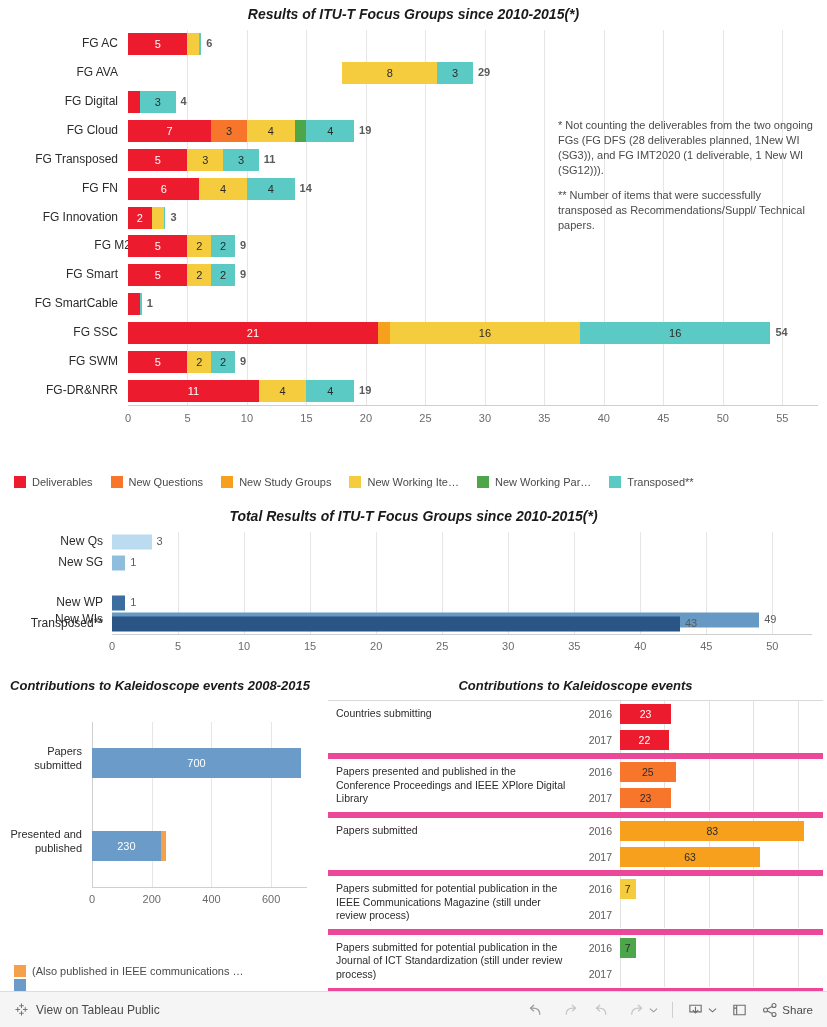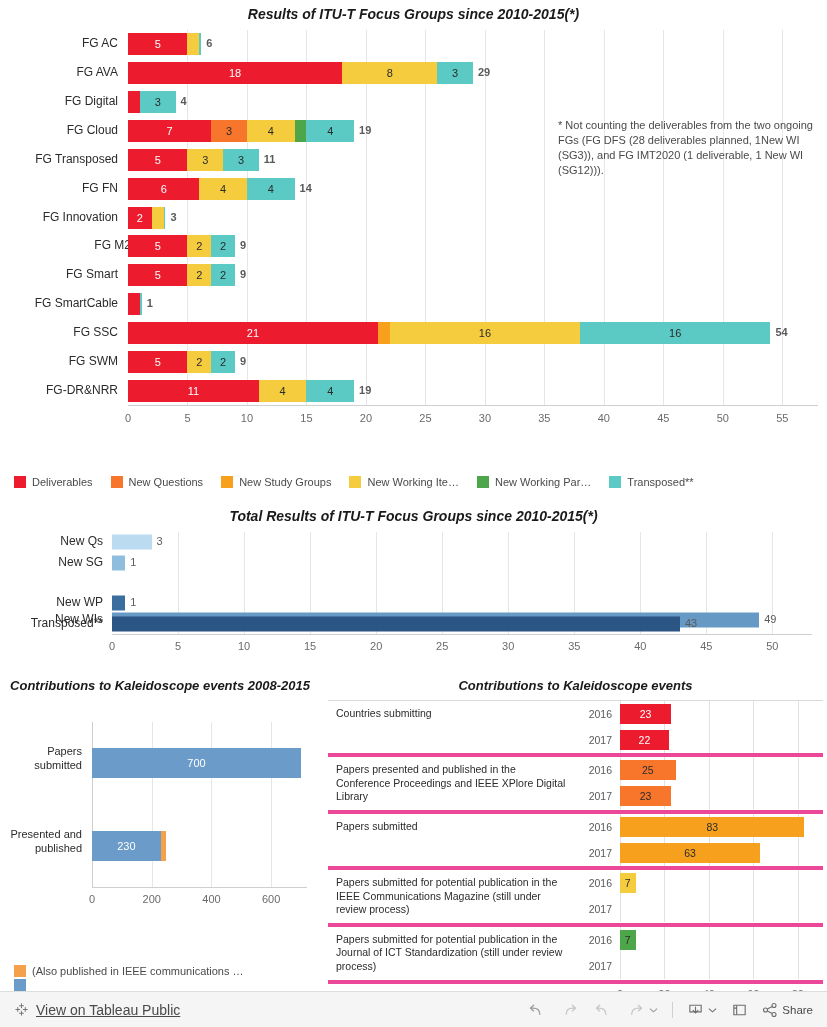--- a/index.html
+++ b/index.html
@@ -56,39 +56,39 @@
   .p3-row { position: absolute; left: 0; right: 0; }
   .p3-bar { position: absolute; left: 0; top: 50%; transform: translateY(-50%); height: 30px; display: flex; }
   .p3-cat { position: absolute; font-size: 11px; color: #2b2b2b; text-align: right; line-height: 1.25; }
   .p3-legend { position: absolute; left: 14px; top: 965px; }
   .p3-legend .legend-item { margin-bottom: 2px; }
 
   
   #p4 { position: absolute; left: 324px; top: 674px; width: 503px; height: 300px; }
   #p4 .chart-title { font-size: 13px; padding-top: 4px; }
   #p4-table { position: absolute; left: 4px; top: 26px; right: 4px; }
-  .tr { display: flex; border-bottom: 4px solid #ec4899; }
+  .tr { display: flex; border-bottom: 6px solid #ec4899; }
   .tr:first-child { border-top: 1px solid #d9d9d9; }
   .td-label { width: 250px; padding: 6px 6px 6px 8px; font-size: 10.5px; line-height: 1.3; color: #2b2b2b; }
   .td-bars { flex: 1; position: relative; }
   .subrow { position: relative; height: 26px; display: flex; align-items: center; }
   .yr { width: 42px; text-align: right; padding-right: 8px; font-size: 10.5px; color: #5a5a5a; flex: none; }
   .barwrap { position: relative; flex: 1; height: 100%; }
   .p4-bar { position: absolute; left: 0; top: 50%; transform: translateY(-50%); height: 20px;
             display: flex; align-items: center; justify-content: center; font-size: 10.5px; }
   .p4-grid { position: absolute; top: 0; bottom: 0; width: 1px; background: #e2e2e2; }
 
   
   #toolbar {
     position: absolute; left: 0; bottom: 0; width: 827px; height: 36px;
     background: #f5f5f5; border-top: 1px solid #ddd;
     display: flex; align-items: center; padding: 0 14px;
   }
   #toolbar .tb-left { display: flex; align-items: center; gap: 7px; }
-  #toolbar .tb-left span { font-size: 14px; color: #4a4a4a; text-decoration: underline; }
+  #toolbar .tb-left span { font-size: 12px; color: #4a4a4a; }
   #toolbar .tb-right { margin-left: auto; display: flex; align-items: center; gap: 14px; }
   .tb-btn { display: flex; align-items: center; gap: 4px; color: #6f6f6f; cursor: pointer; }
   .tb-btn span { font-size: 11.5px; color: #4a4a4a; }
   .tb-sep { width: 1px; height: 16px; background: #cfcfcf; }
 </style>
 </head>
 <body>
 
 <div class="dash">
 
@@ -121,21 +121,20 @@
         <div class="axis-line" style="top: 375px; width: 690px;"></div>
         <div class="p1-row" style="top: 3.42308px; height: 22px;">
           <div class="cat-lbl" style="left: -128px; width: 118px; top: 3px;">FG AC</div>
           <div class="seg" style="left: 0px; width: 59.4828px; background: rgb(236, 28, 46); color: rgb(255, 255, 255);">5</div>
           <div class="seg" style="left: 59.4828px; width: 11.8966px; background: rgb(246, 204, 63);"></div>
           <div class="seg" style="left: 71.3793px; width: 1.78448px; background: rgb(91, 201, 196);"></div>
           <div class="total-lbl" style="left: 78.1638px; top: 4px;">6</div>
         </div>
         <div class="p1-row" style="top: 32.2692px; height: 22px;">
           <div class="cat-lbl" style="left: -128px; width: 118px; top: 3px;">FG AVA</div>
-          <div class="seg" style="left: 0px; width: 214.138px; background: rgb(236, 28, 46); color: rgb(255, 255, 255);">18</div>
           <div class="seg" style="left: 214.138px; width: 95.1724px; background: rgb(246, 204, 63); color: rgb(43, 43, 43);">8</div>
           <div class="seg" style="left: 309.31px; width: 35.6897px; background: rgb(91, 201, 196); color: rgb(43, 43, 43);">3</div>
           <div class="total-lbl" style="left: 350px; top: 4px;">29</div>
         </div>
         <div class="p1-row" style="top: 61.1154px; height: 22px;">
           <div class="cat-lbl" style="left: -128px; width: 118px; top: 3px;">FG Digital</div>
           <div class="seg" style="left: 0px; width: 11.8966px; background: rgb(236, 28, 46);"></div>
           <div class="seg" style="left: 11.8966px; width: 35.6897px; background: rgb(91, 201, 196); color: rgb(43, 43, 43);">3</div>
           <div class="total-lbl" style="left: 52.5862px; top: 4px;">4</div>
         </div>
@@ -207,20 +206,21 @@
         <div class="p1-row" style="top: 349.577px; height: 22px;">
           <div class="cat-lbl" style="left: -128px; width: 118px; top: 3px;">FG-DR&amp;NRR</div>
           <div class="seg" style="left: 0px; width: 130.862px; background: rgb(236, 28, 46); color: rgb(255, 255, 255);">11</div>
           <div class="seg" style="left: 130.862px; width: 47.5862px; background: rgb(246, 204, 63); color: rgb(43, 43, 43);">4</div>
           <div class="seg" style="left: 178.448px; width: 47.5862px; background: rgb(91, 201, 196); color: rgb(43, 43, 43);">4</div>
           <div class="total-lbl" style="left: 231.034px; top: 4px;">19</div>
         </div>
       </div>
     <div class="note">
       <p>* Not counting the deliverables from the two ongoing FGs (FG DFS (28 deliverables planned, 1New WI (SG3)), and FG IMT2020 (1 deliverable, 1 New WI (SG12))).</p>
+      <p>** Number of items that were successfully transposed as Recommendations/Suppl/ Technical papers.</p>
     </div>
     <div class="legend" id="p1-legend">
         <div class="legend-item">
           <div class="sw" style="background: rgb(236, 28, 46);"></div>
           <span>Deliverables</span>
         </div>
         <div class="legend-item">
           <div class="sw" style="background: rgb(248, 118, 44);"></div>
           <span>New Questions</span>
         </div>

